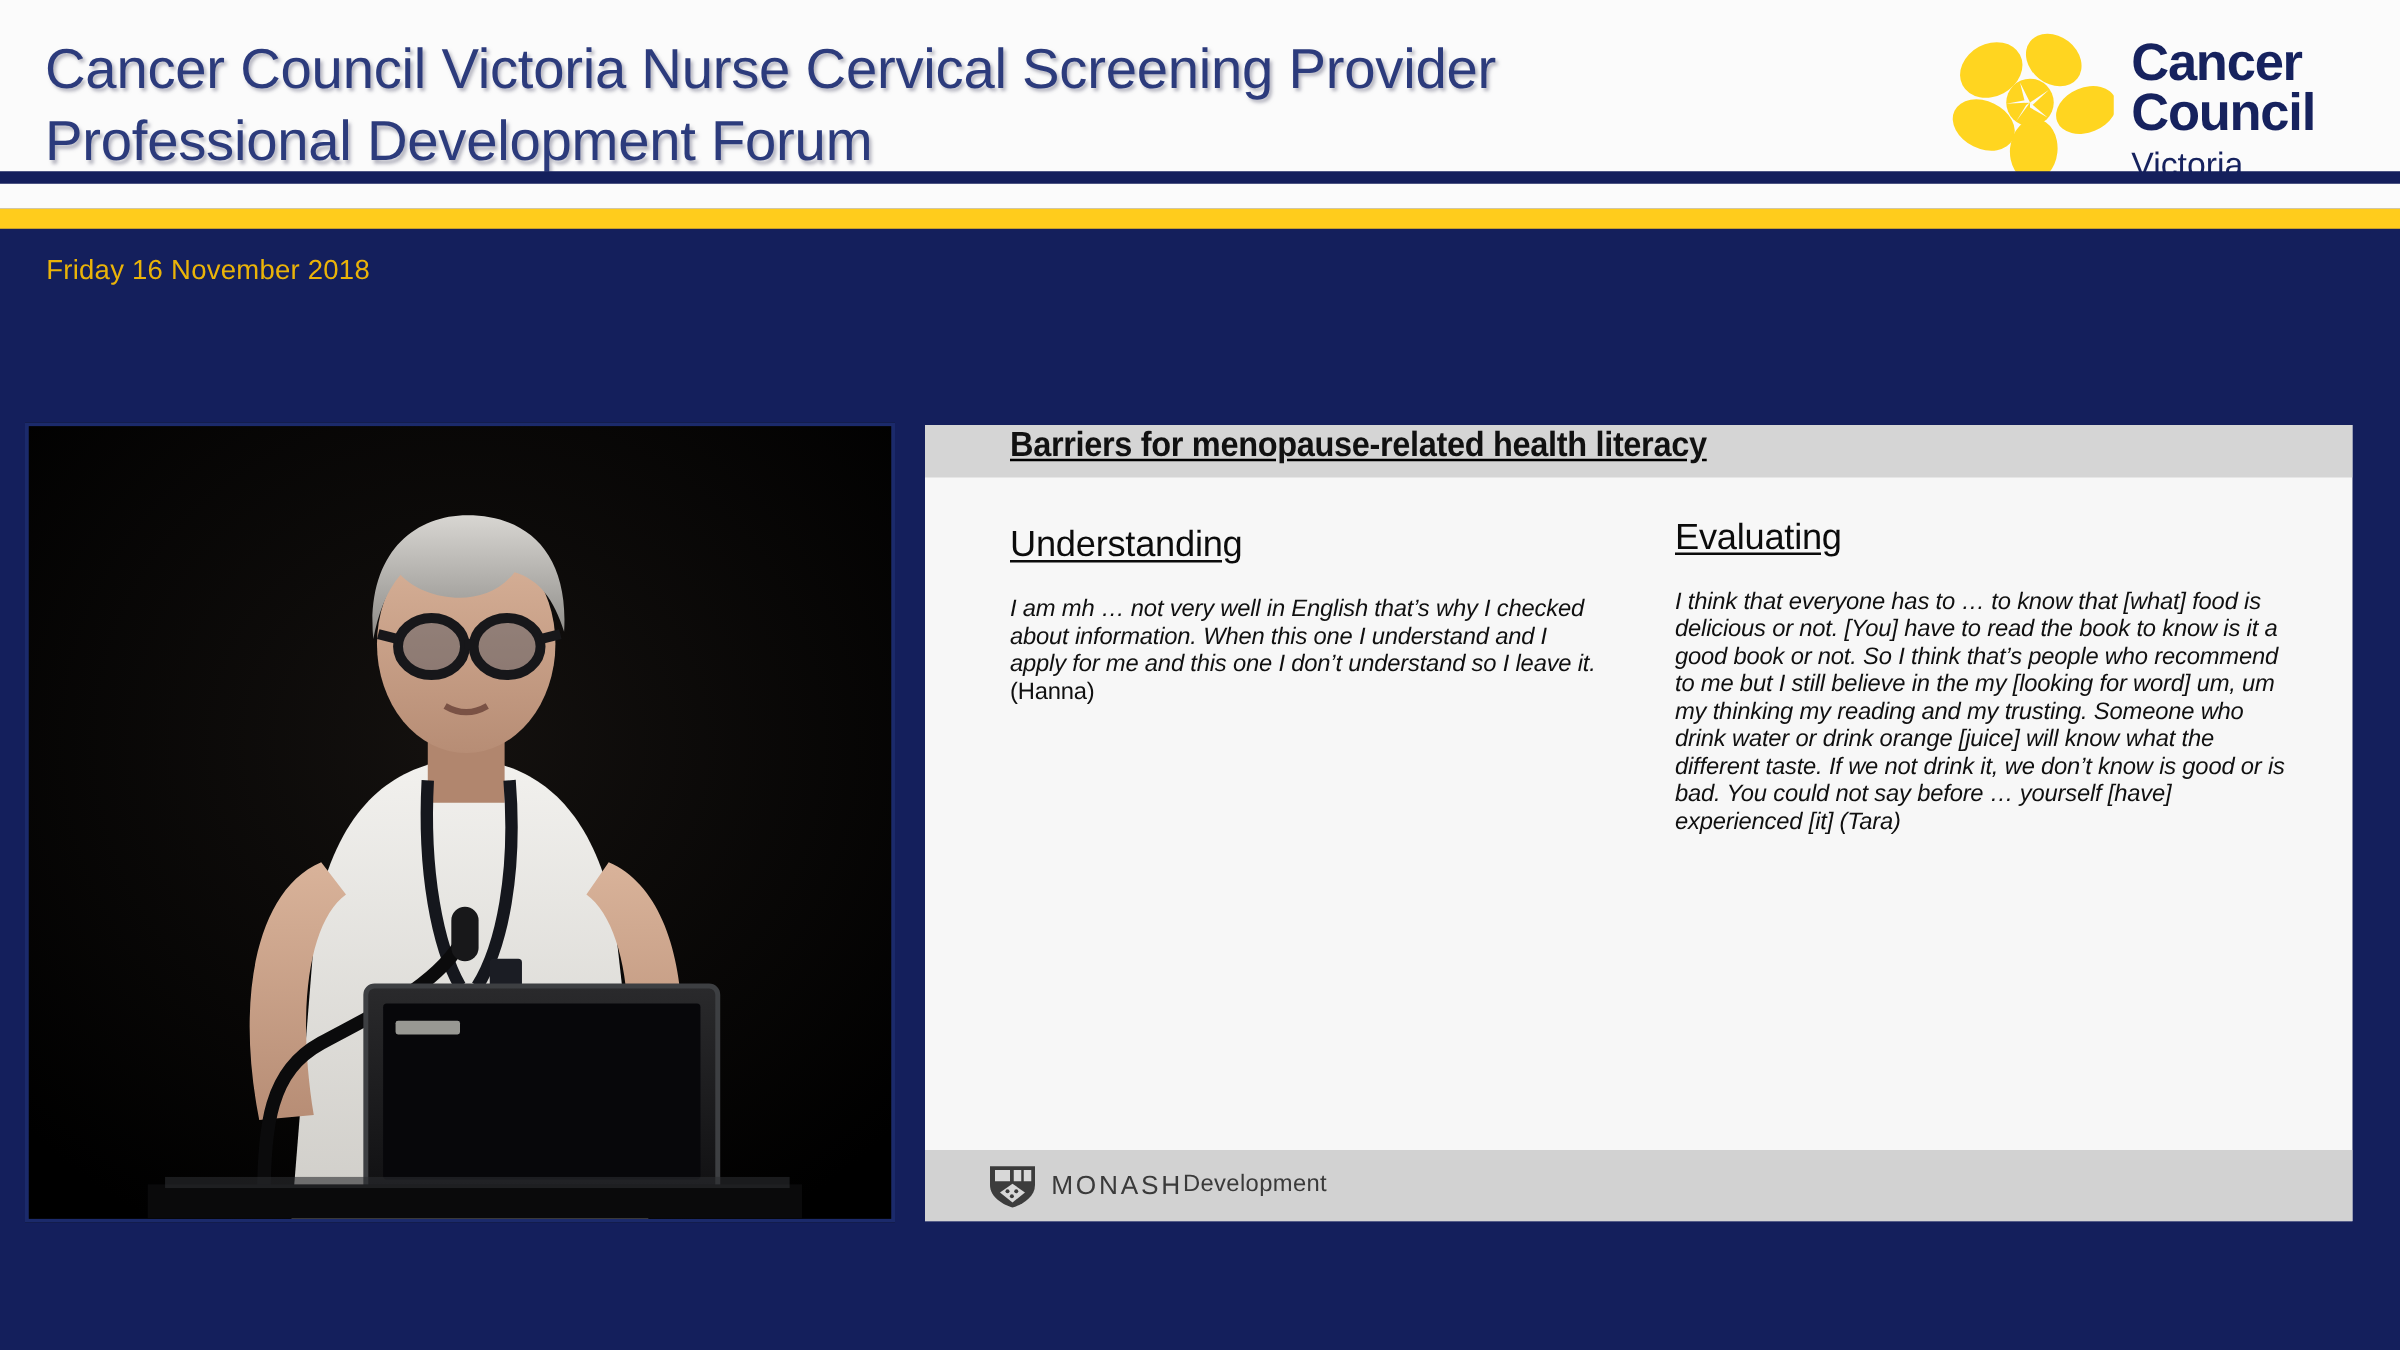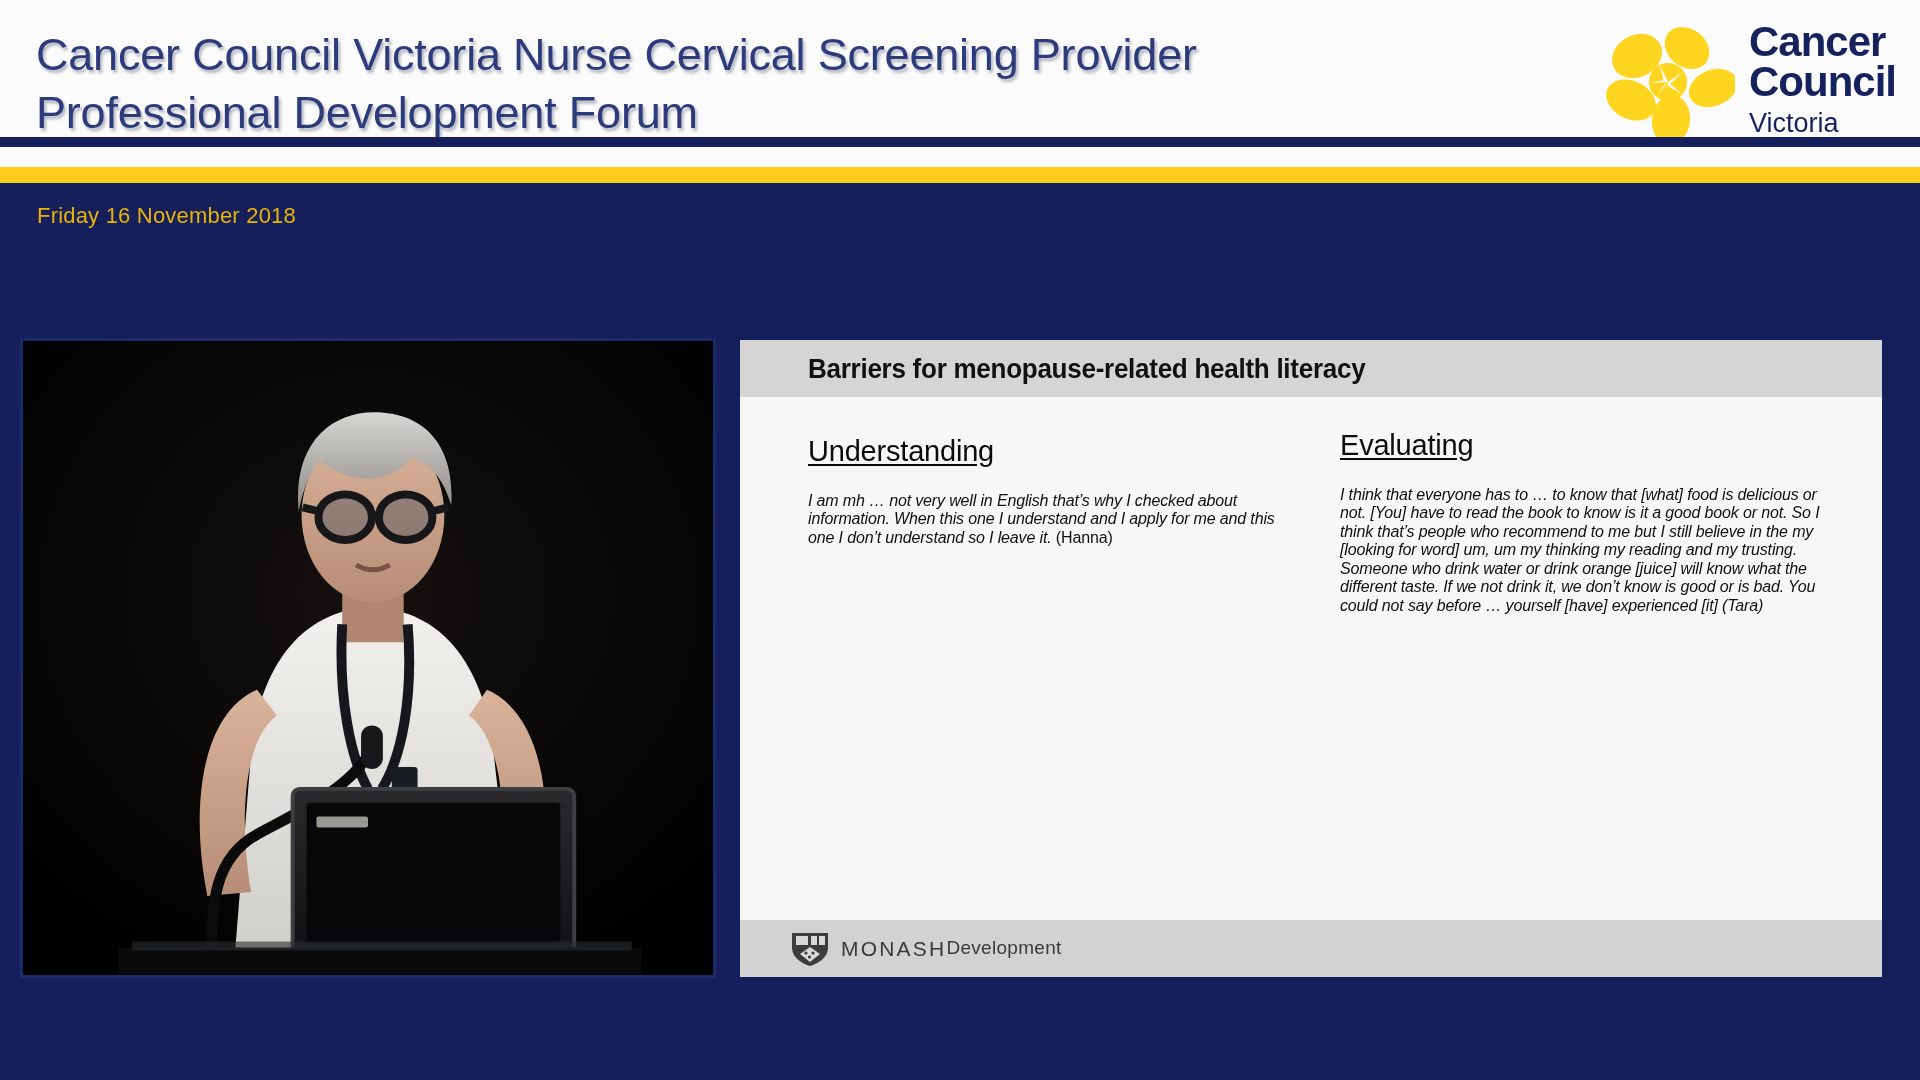--- a/index.html
+++ b/index.html
@@ -40,22 +40,22 @@
     line-height: 1.28;
     font-weight: 400;
     letter-spacing: -0.2px;
     text-shadow: 2px 3px 3px rgba(120,120,140,0.55);
     white-space: pre-line;
   }
 
   
   .logo-block {
     display: flex;
-    align-items: flex-start;
-    padding-right: 24px;
+    align-items: flex-end;
+    padding-right: 68px;
     gap: 14px;
   }
   .daffodil { width: 134px; height: 124px; display: block; }
   .logo-words {
     display: flex;
     flex-direction: column;
     line-height: 0.96;
   }
   .logo-cancer, .logo-council {
     color: #16225e;
@@ -107,26 +107,26 @@
   
   .slide-panel {
     position: absolute;
     left: 740px; top: 340px;
     width: 1142px; height: 637px;
     background: #f7f7f7;
     box-sizing: border-box;
     overflow: hidden;
   }
   .slide-titlebar {
-    height: 57px;
+    height: 42px;
     background: #d5d5d5;
     display: flex;
-    align-items: center;
     padding-left: 68px;
     box-sizing: border-box;
+    text-decoration: underline;
   }
   .slide-title {
     font-size: 28px;
     font-weight: bold;
     color: #111;
     letter-spacing: -0.3px;
     transform: scaleX(0.93);
     transform-origin: left center;
   }
   .slide-body {
@@ -141,21 +141,21 @@
   .col-right { width: 490px; margin-top: -6px; }
   .col-head {
     font-size: 29px;
     color: #0c0c0c;
     text-decoration: underline;
     text-underline-offset: 3px;
     margin-bottom: 24px;
     letter-spacing: -0.2px;
   }
   .quote {
-    font-size: 16px;
+    font-size: 19px;
     font-style: italic;
     line-height: 1.155;
     color: #101010;
     letter-spacing: -0.15px;
   }
   .quote .attrib {
     font-style: normal;
   }
   .slide-footer {
     position: absolute;

